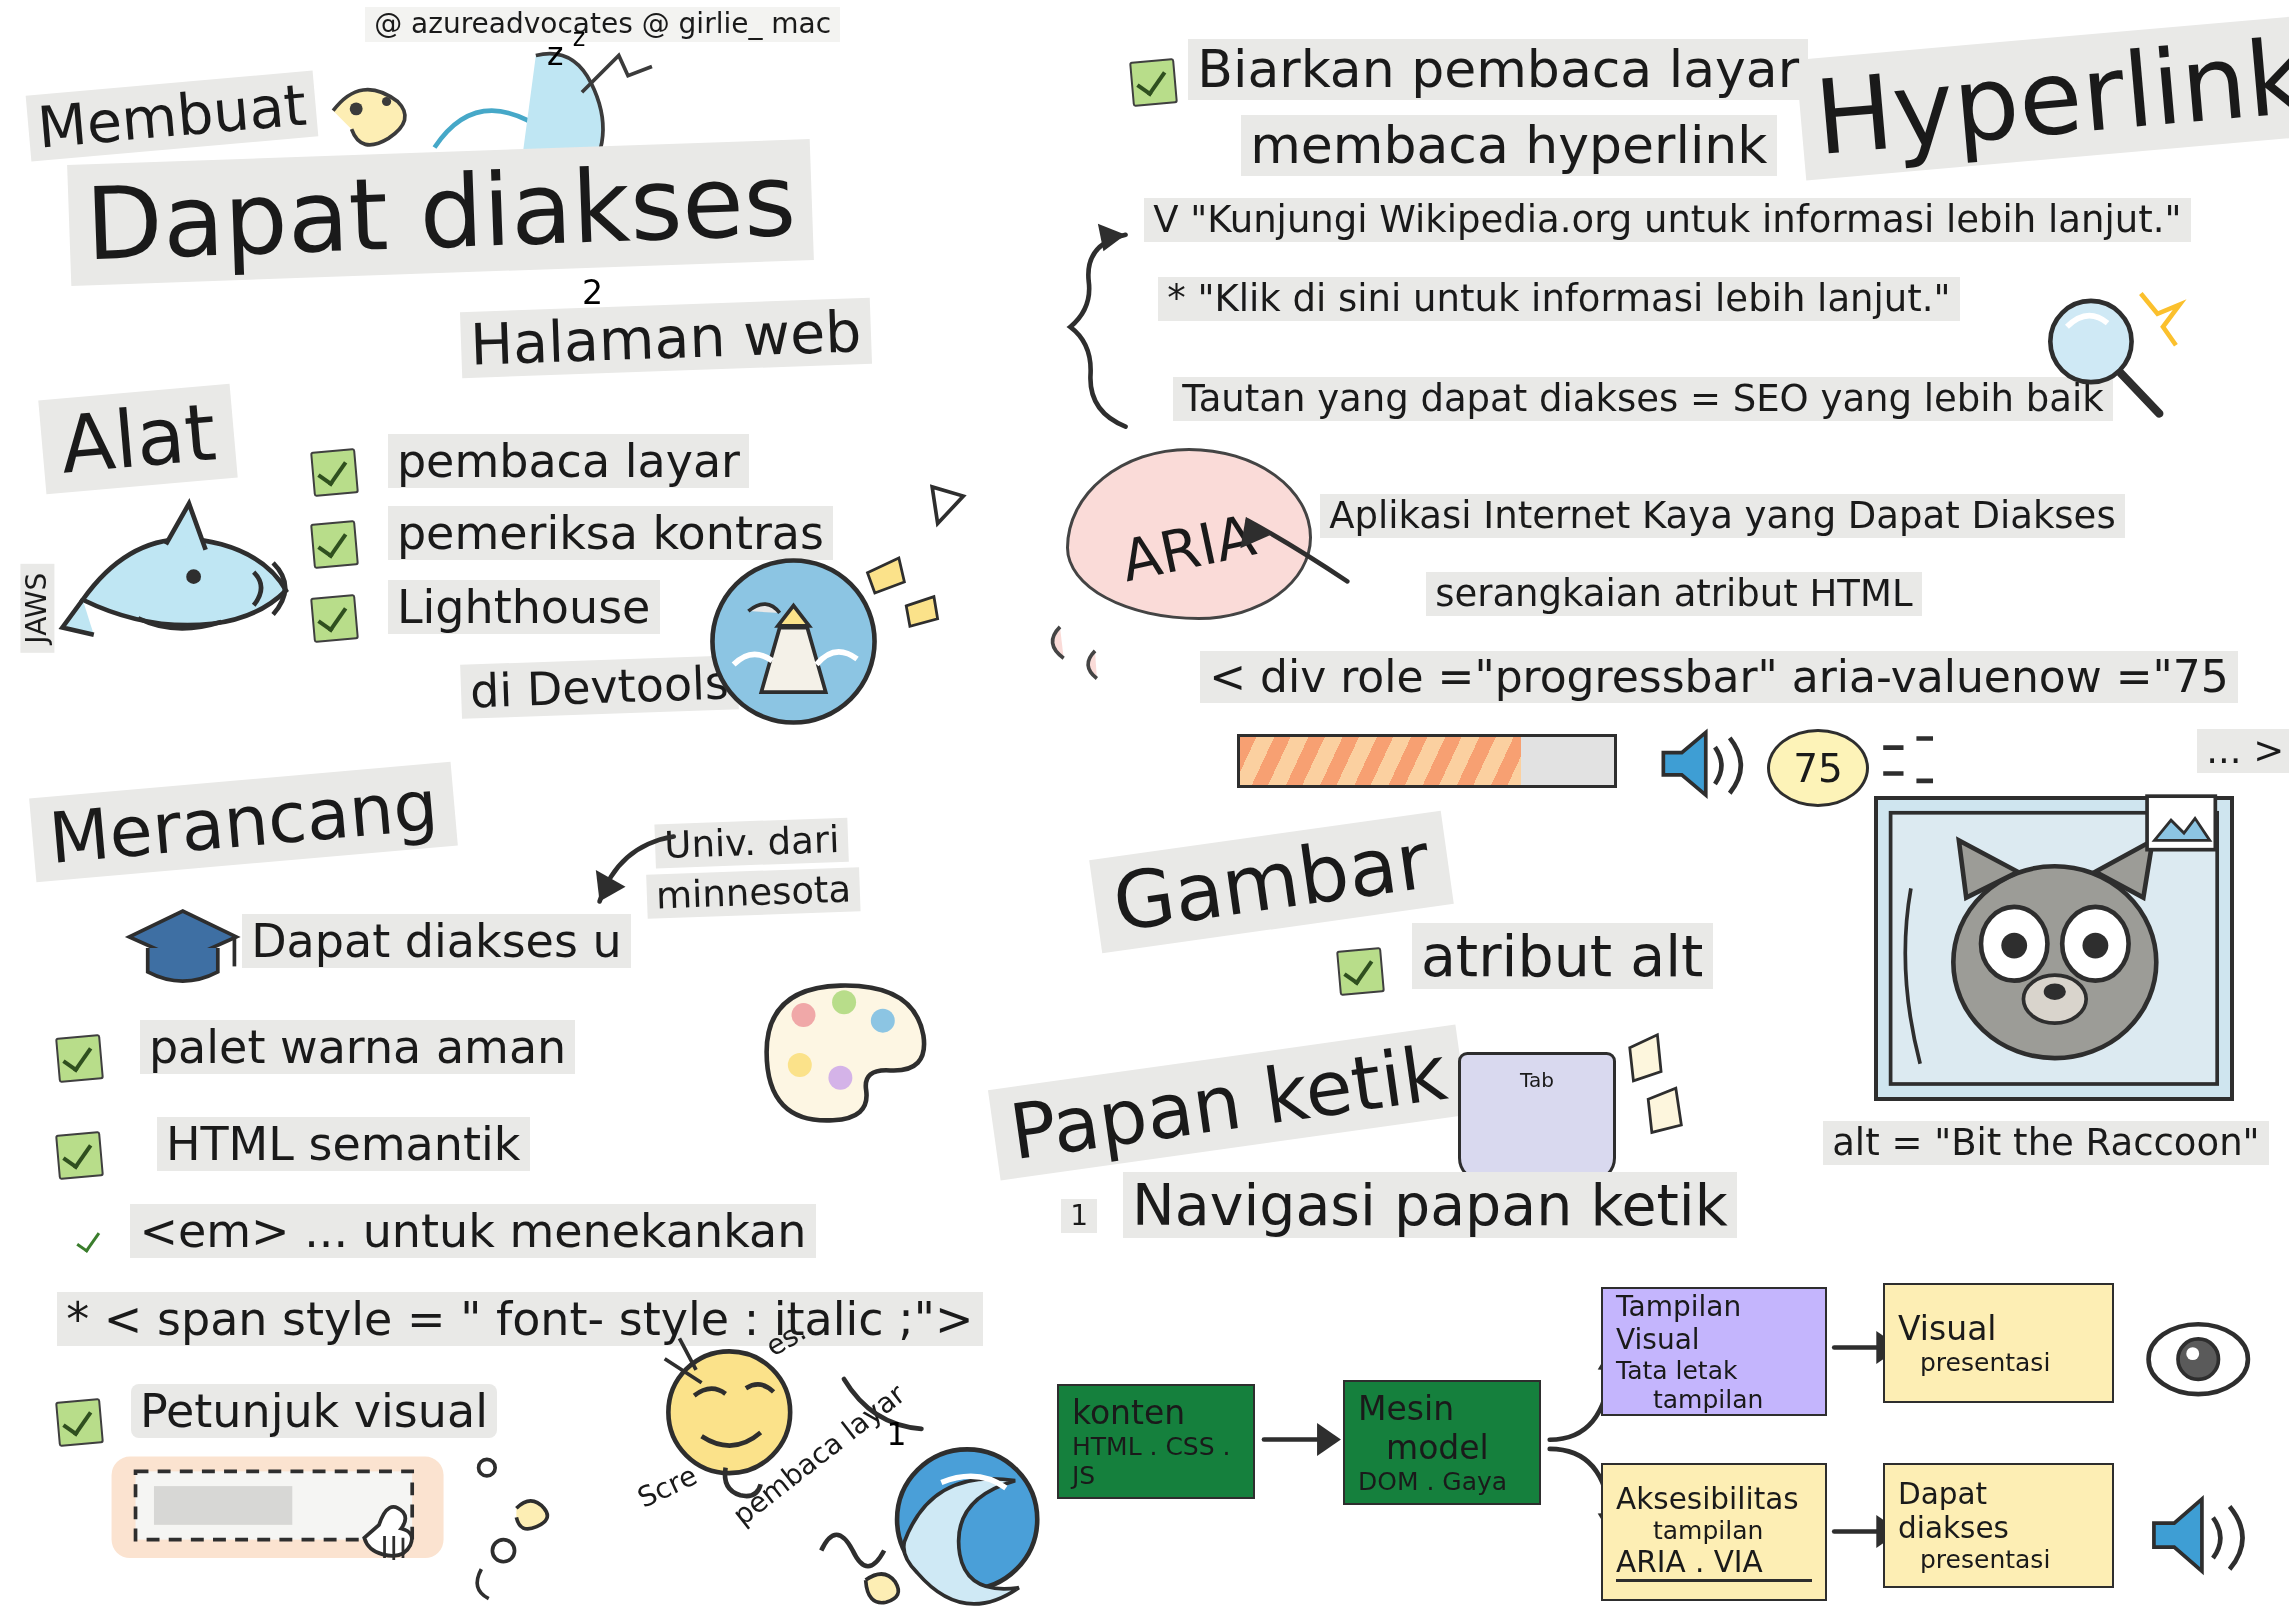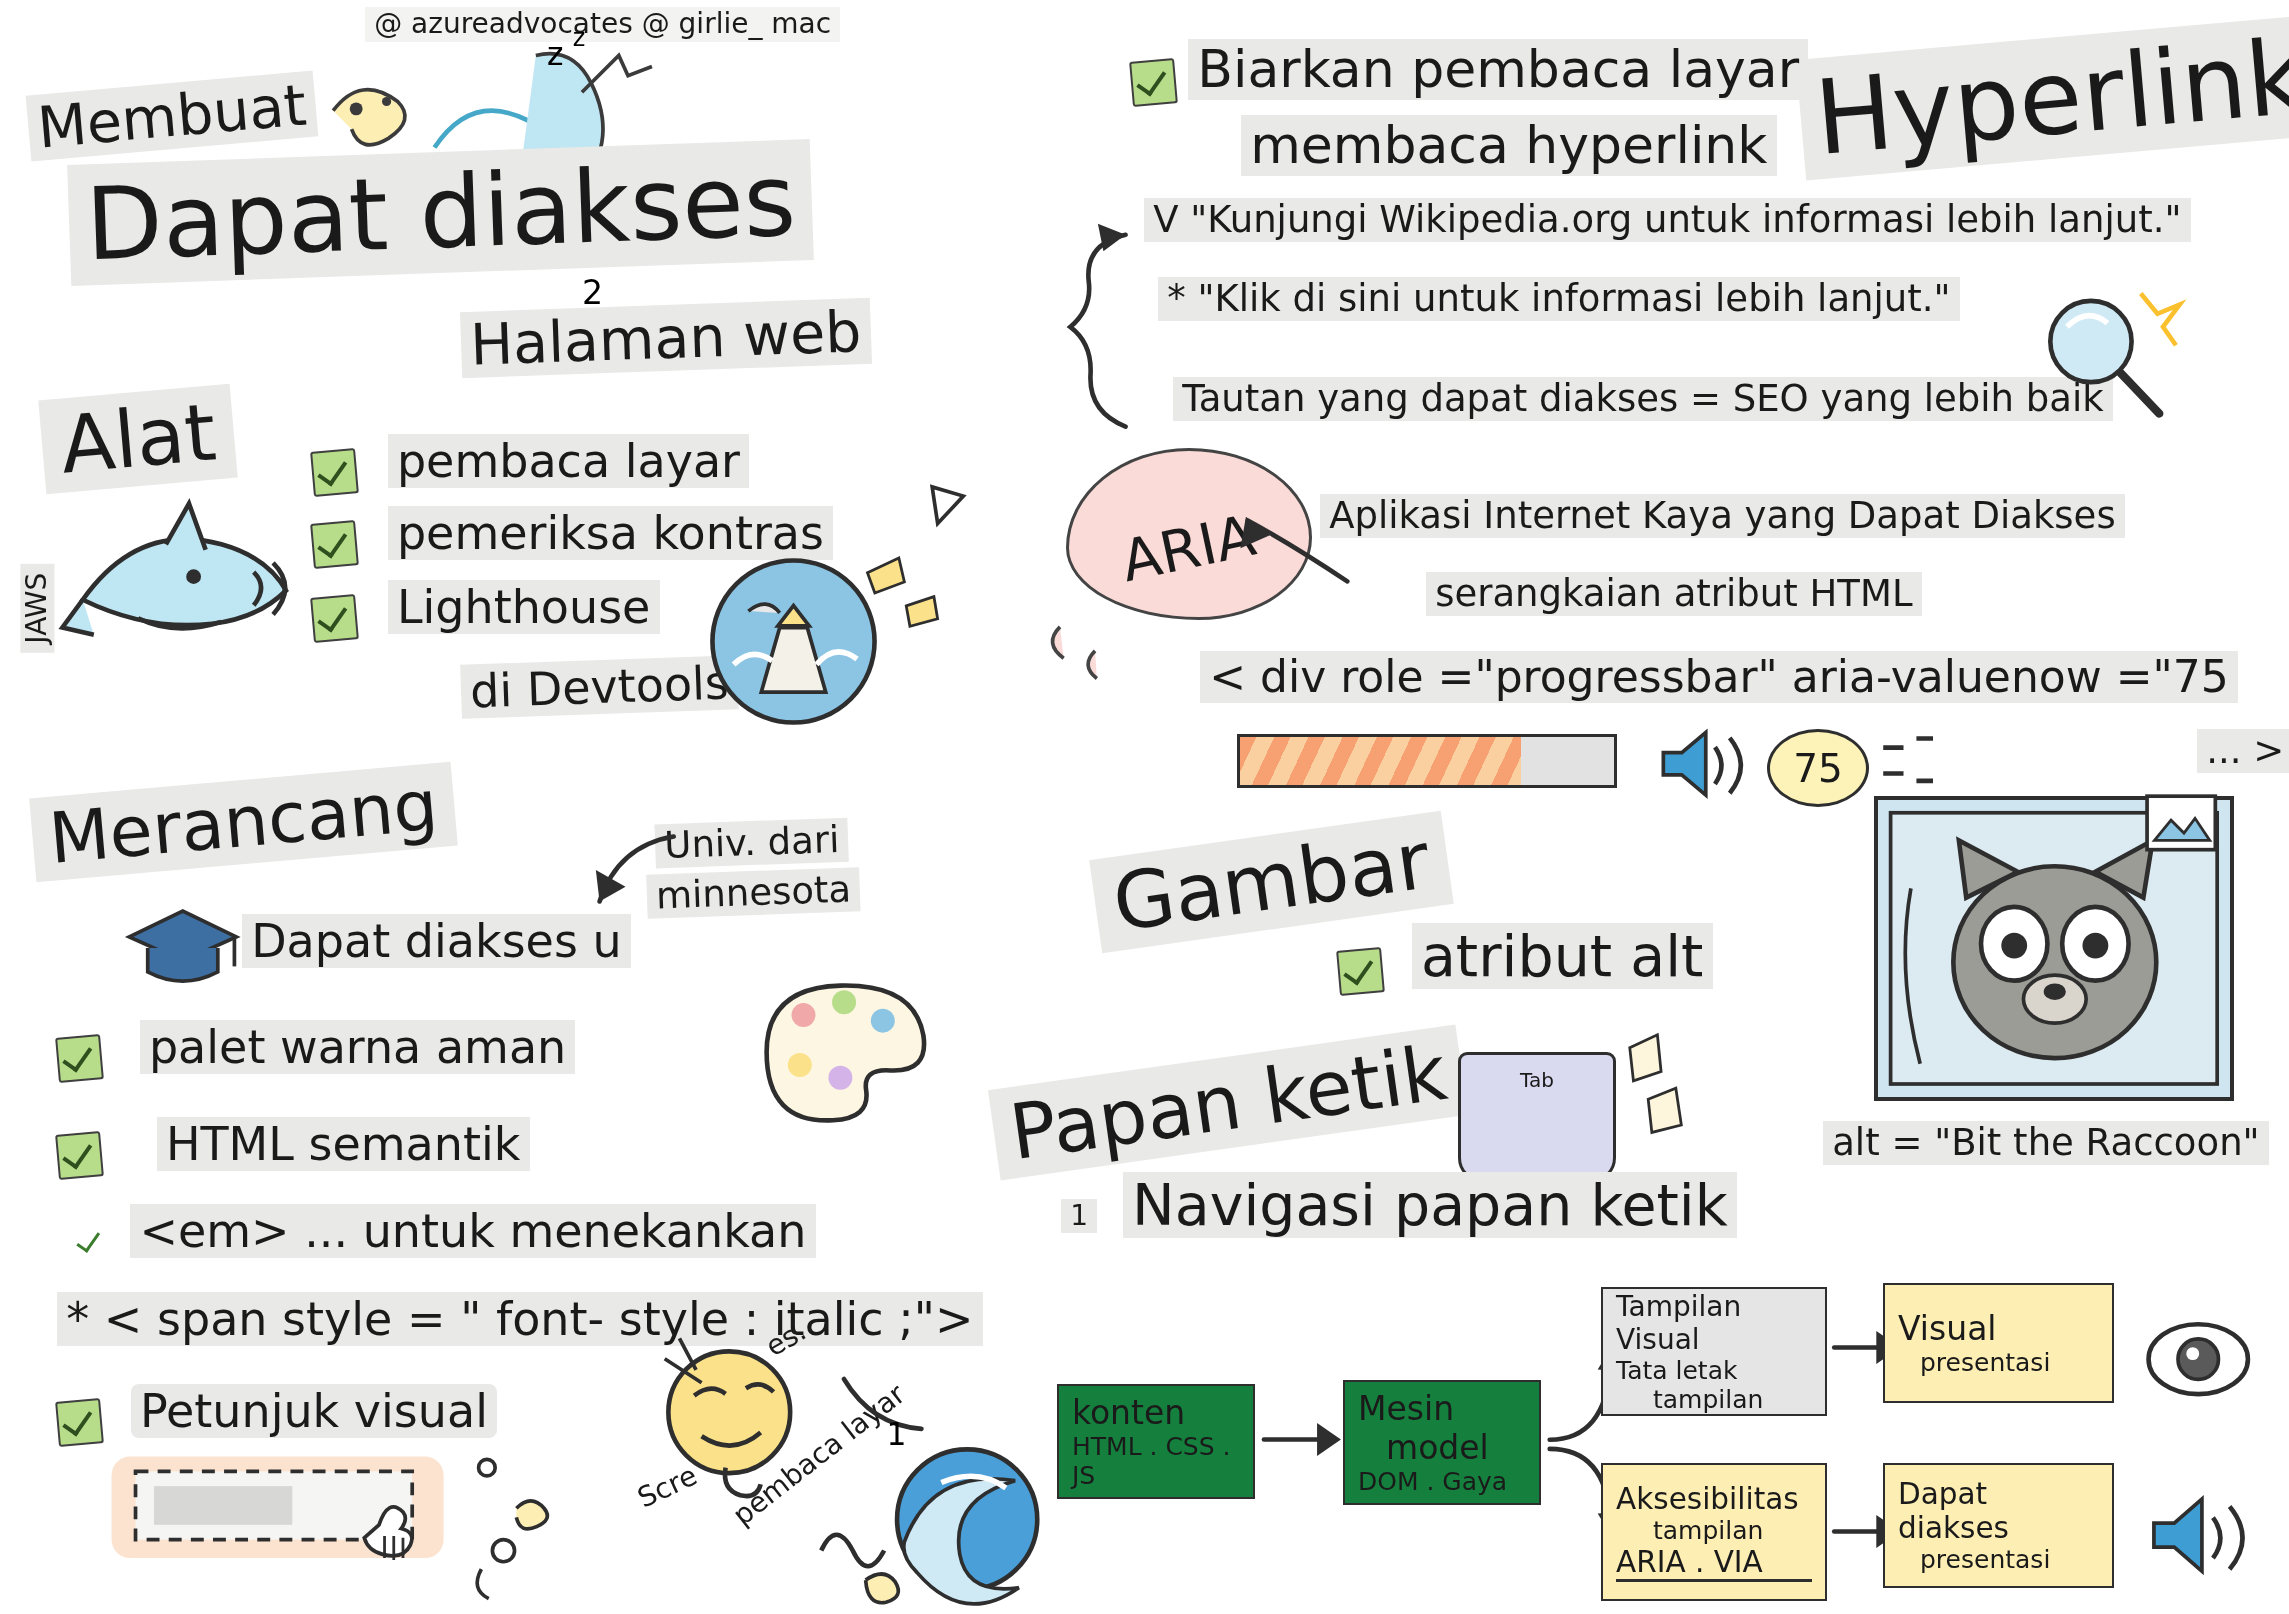--- a/index.html
+++ b/index.html
@@ -469,21 +469,21 @@
     <span class="t1" style="margin-left:28px;">model</span>
     <span class="t2">DOM . Gaya</span>
   </div>
   <svg class="deco" style="left:1546px; top:1292px;" width="120" height="240" viewBox="0 0 130 260">
     <path d="M4,160 q60,0 66,-80" class="arrow-line"></path>
     <path d="M56,84 l16,-26 l12,28z" fill="#2e2e2e"></path>
     <path d="M4,170 q60,0 66,76" class="arrow-line"></path>
     <path d="M56,240 l16,26 l12,-28z" fill="#2e2e2e"></path>
   </svg>
 
-  <div class="flowbox" style="left:1601px; top:1287px; width:226px; height:129px; background:#e5e5e5;">
+  <div class="flowbox" style="left:1601px; top:1287px; width:226px; height:129px; background:#c4b5fd;">
     <span class="t2" style="font-size:28px;">Tampilan Visual</span>
     <span class="t2">Tata letak</span>
     <span class="t2" style="margin-left:37px;">tampilan</span>
   </div>
   <div class="flowbox" style="left:1601px; top:1463px; width:226px; height:138px; background:#fdeeb4;">
     <span class="t2" style="font-size:29.5px;">Aksesibilitas</span>
     <span class="t2" style="margin-left:37px;">tampilan</span>
     <span class="t2 underline-txt" style="font-size:29.5px;">ARIA . VIA</span>
   </div>
 

